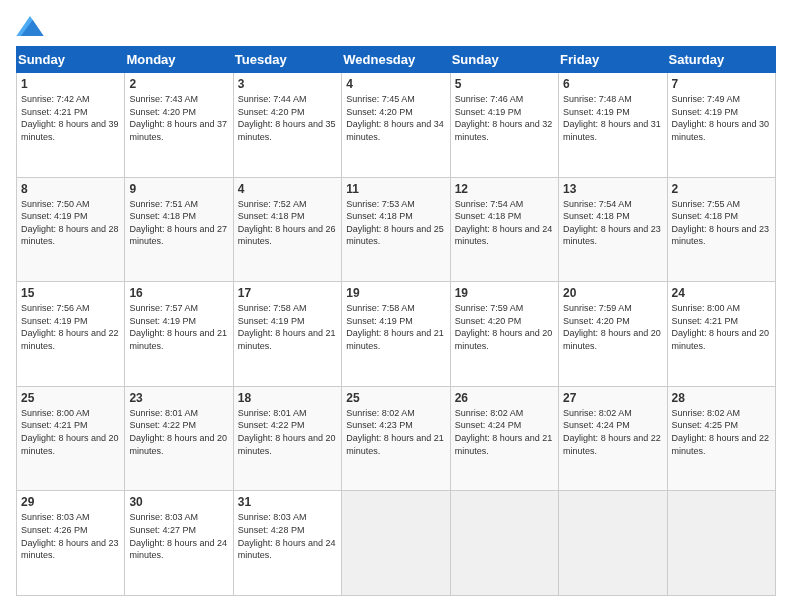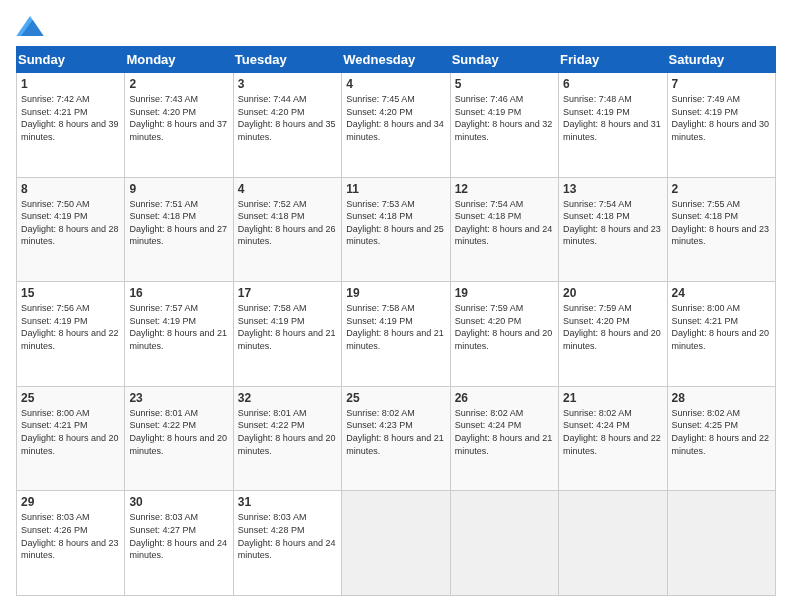--- a/index.html
+++ b/index.html
@@ -167,27 +167,27 @@
           <td><span class="day-num">20</span>
 <span class="day-info">Sunrise: 7:59 AM<br>Sunset: 4:20 PM<br>Daylight: 8 hours and 20 minutes.</span></td>
           <td><span class="day-num">24</span>
 <span class="day-info">Sunrise: 8:00 AM<br>Sunset: 4:21 PM<br>Daylight: 8 hours and 20 minutes.</span></td>
         </tr>
         <tr>
           <td><span class="day-num">25</span>
 <span class="day-info">Sunrise: 8:00 AM<br>Sunset: 4:21 PM<br>Daylight: 8 hours and 20 minutes.</span></td>
           <td><span class="day-num">23</span>
 <span class="day-info">Sunrise: 8:01 AM<br>Sunset: 4:22 PM<br>Daylight: 8 hours and 20 minutes.</span></td>
-          <td><span class="day-num">32</span>
+          <td><span class="day-num">18</span>
 <span class="day-info">Sunrise: 8:01 AM<br>Sunset: 4:22 PM<br>Daylight: 8 hours and 20 minutes.</span></td>
           <td><span class="day-num">25</span>
 <span class="day-info">Sunrise: 8:02 AM<br>Sunset: 4:23 PM<br>Daylight: 8 hours and 21 minutes.</span></td>
           <td><span class="day-num">26</span>
 <span class="day-info">Sunrise: 8:02 AM<br>Sunset: 4:24 PM<br>Daylight: 8 hours and 21 minutes.</span></td>
-          <td><span class="day-num">21</span>
+          <td><span class="day-num">27</span>
 <span class="day-info">Sunrise: 8:02 AM<br>Sunset: 4:24 PM<br>Daylight: 8 hours and 22 minutes.</span></td>
           <td><span class="day-num">28</span>
 <span class="day-info">Sunrise: 8:02 AM<br>Sunset: 4:25 PM<br>Daylight: 8 hours and 22 minutes.</span></td>
         </tr>
         <tr>
           <td><span class="day-num">29</span>
 <span class="day-info">Sunrise: 8:03 AM<br>Sunset: 4:26 PM<br>Daylight: 8 hours and 23 minutes.</span></td>
           <td><span class="day-num">30</span>
 <span class="day-info">Sunrise: 8:03 AM<br>Sunset: 4:27 PM<br>Daylight: 8 hours and 24 minutes.</span></td>
           <td><span class="day-num">31</span>

